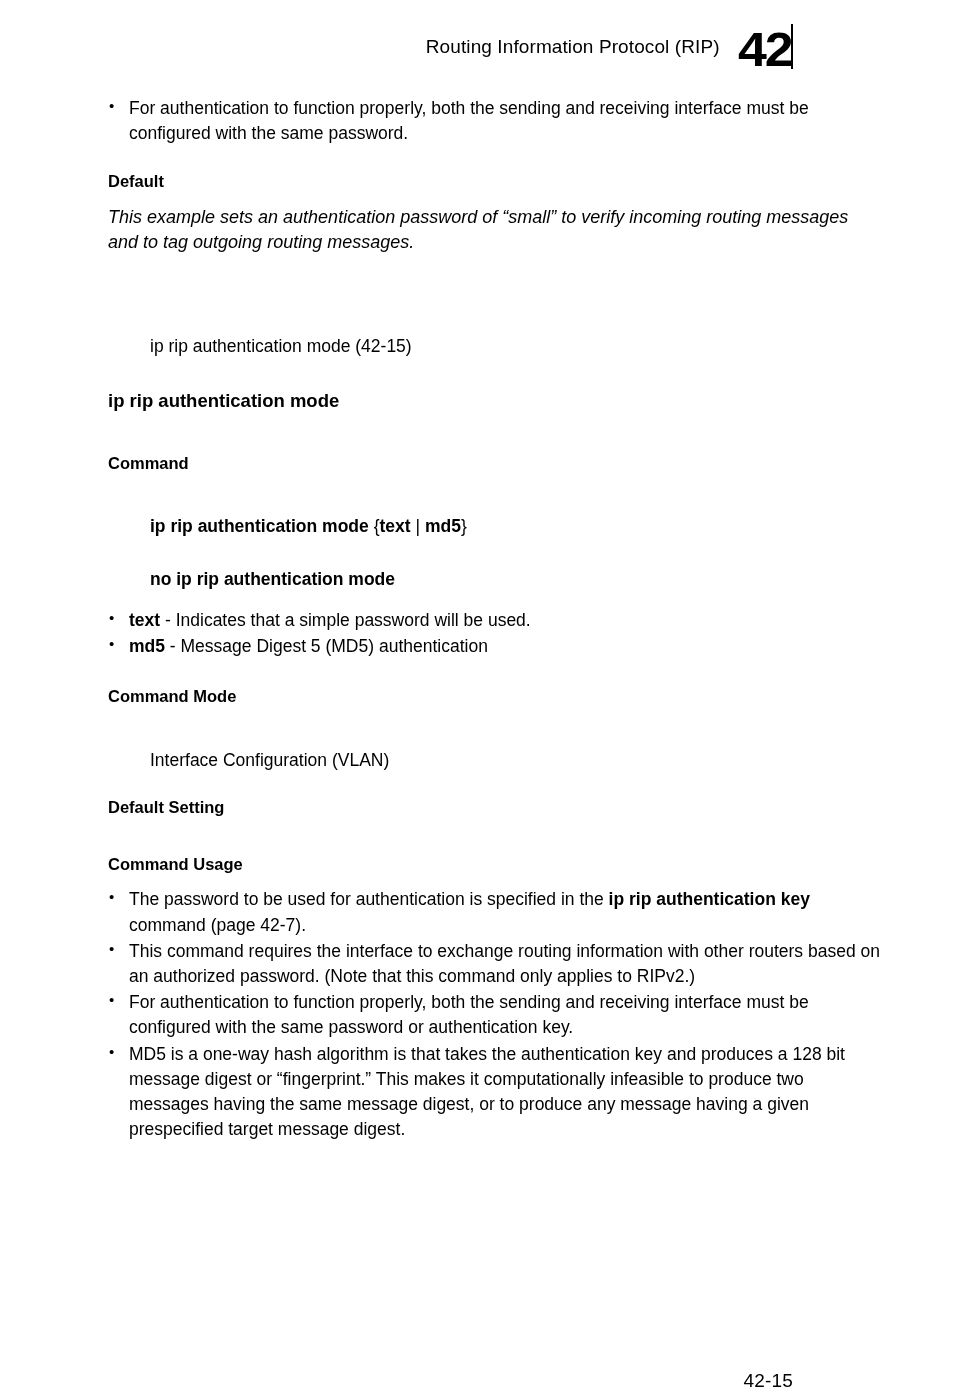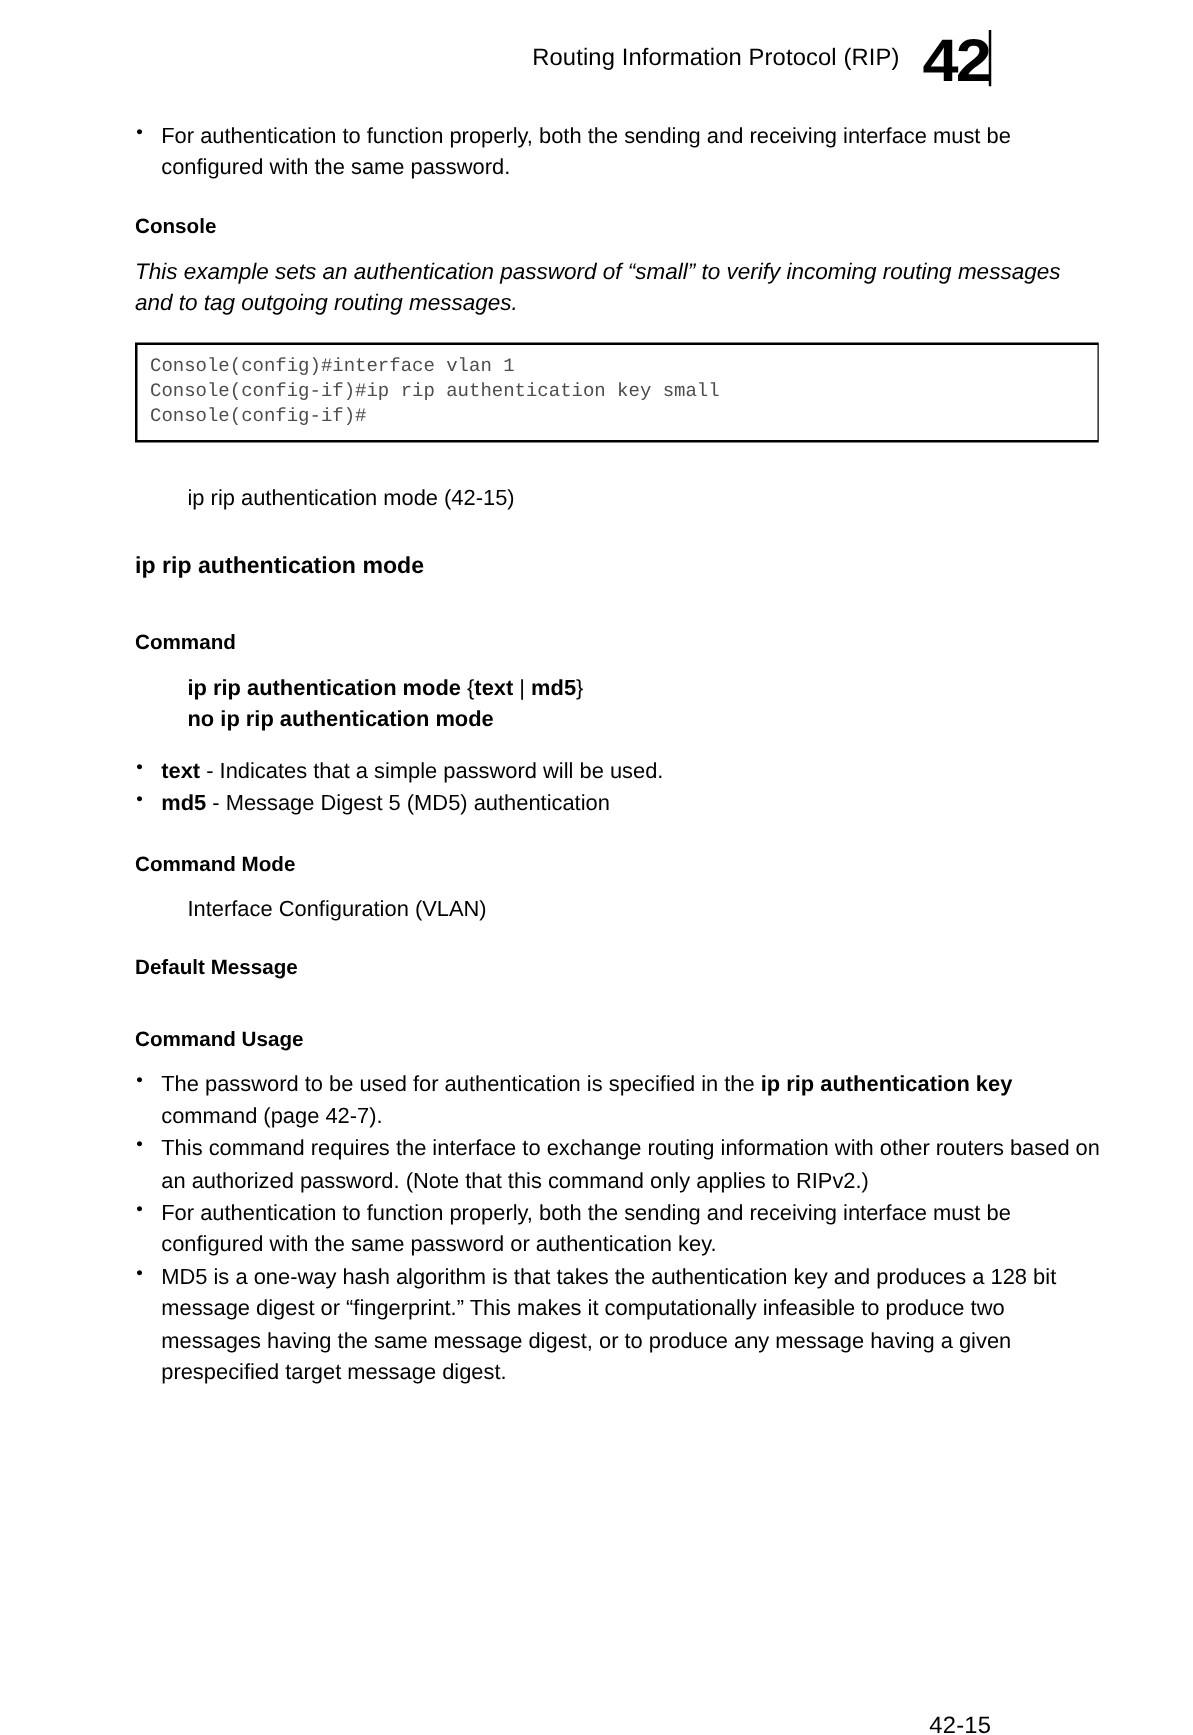--- a/index.html
+++ b/index.html
@@ -81,20 +81,21 @@
   }
   .section-title {
     font-size: 18.5px;
     font-weight: bold;
     line-height: 1.3;
   }
   .indent-1 {
     margin-left: 42px;
     font-size: 17.5px;
     line-height: 1.42;
+    margin-top: 28px;
   }
 
   
   ul.bullets {
     list-style: none;
     margin: 0;
     padding: 0;
   }
   ul.bullets > li {
     position: relative;
@@ -165,31 +166,26 @@
   </div>
 
   <div class="content">
 
     <ul class="bullets bullets-lvl1">
       <li>For authentication to function properly, both the sending and receiving interface must be configured with the same password.</li>
     </ul>
 
     <div class="sp-24"></div>
 
-    <div class="heading-b">Console</div>
+    <div class="heading-b">Default</div>
     <div class="sp-12"></div>
     <div class="para">This example sets an authentication password of “small” to verify incoming routing messages and to tag outgoing routing messages.</div>
 
     <div class="sp-18"></div>
 
-    <div class="code-box">
-      <pre>Console(config)#interface vlan 1
-Console(config-if)#ip rip authentication key small
-Console(config-if)#</pre>
-    </div>
 
     <div class="sp-20"></div>
 
     <div class="sp-12"></div>
     <div class="indent-1">ip rip authentication mode (42-15)</div>
 
     <div class="sp-30"></div>
 
     <div class="section-title">ip rip authentication mode</div>
     <div class="sp-16"></div>
@@ -209,21 +205,21 @@
     </ul>
 
     <div class="sp-26"></div>
 
     <div class="heading-b">Command Mode</div>
     <div class="sp-12"></div>
     <div class="indent-1">Interface Configuration (VLAN)</div>
 
     <div class="sp-24"></div>
 
-    <div class="heading-b">Default Message</div>
+    <div class="heading-b">Default Setting</div>
     <div class="sp-12"></div>
 
     <div class="sp-24"></div>
 
     <div class="heading-b">Command Usage</div>
     <div class="sp-12"></div>
     <ul class="bullets bullets-lvl1">
       <li><span>The password to be used for authentication is specified in the </span><b>ip rip authentication key</b><span> command (page 42-7).</span></li>
       <li><span>This command requires the interface to exchange routing information with other routers based on an authorized password. (Note that this command only applies to RIPv2.)</span></li>
       <li><span>For authentication to function properly, both the sending and receiving interface must be configured with the same password or authentication key.</span></li>

